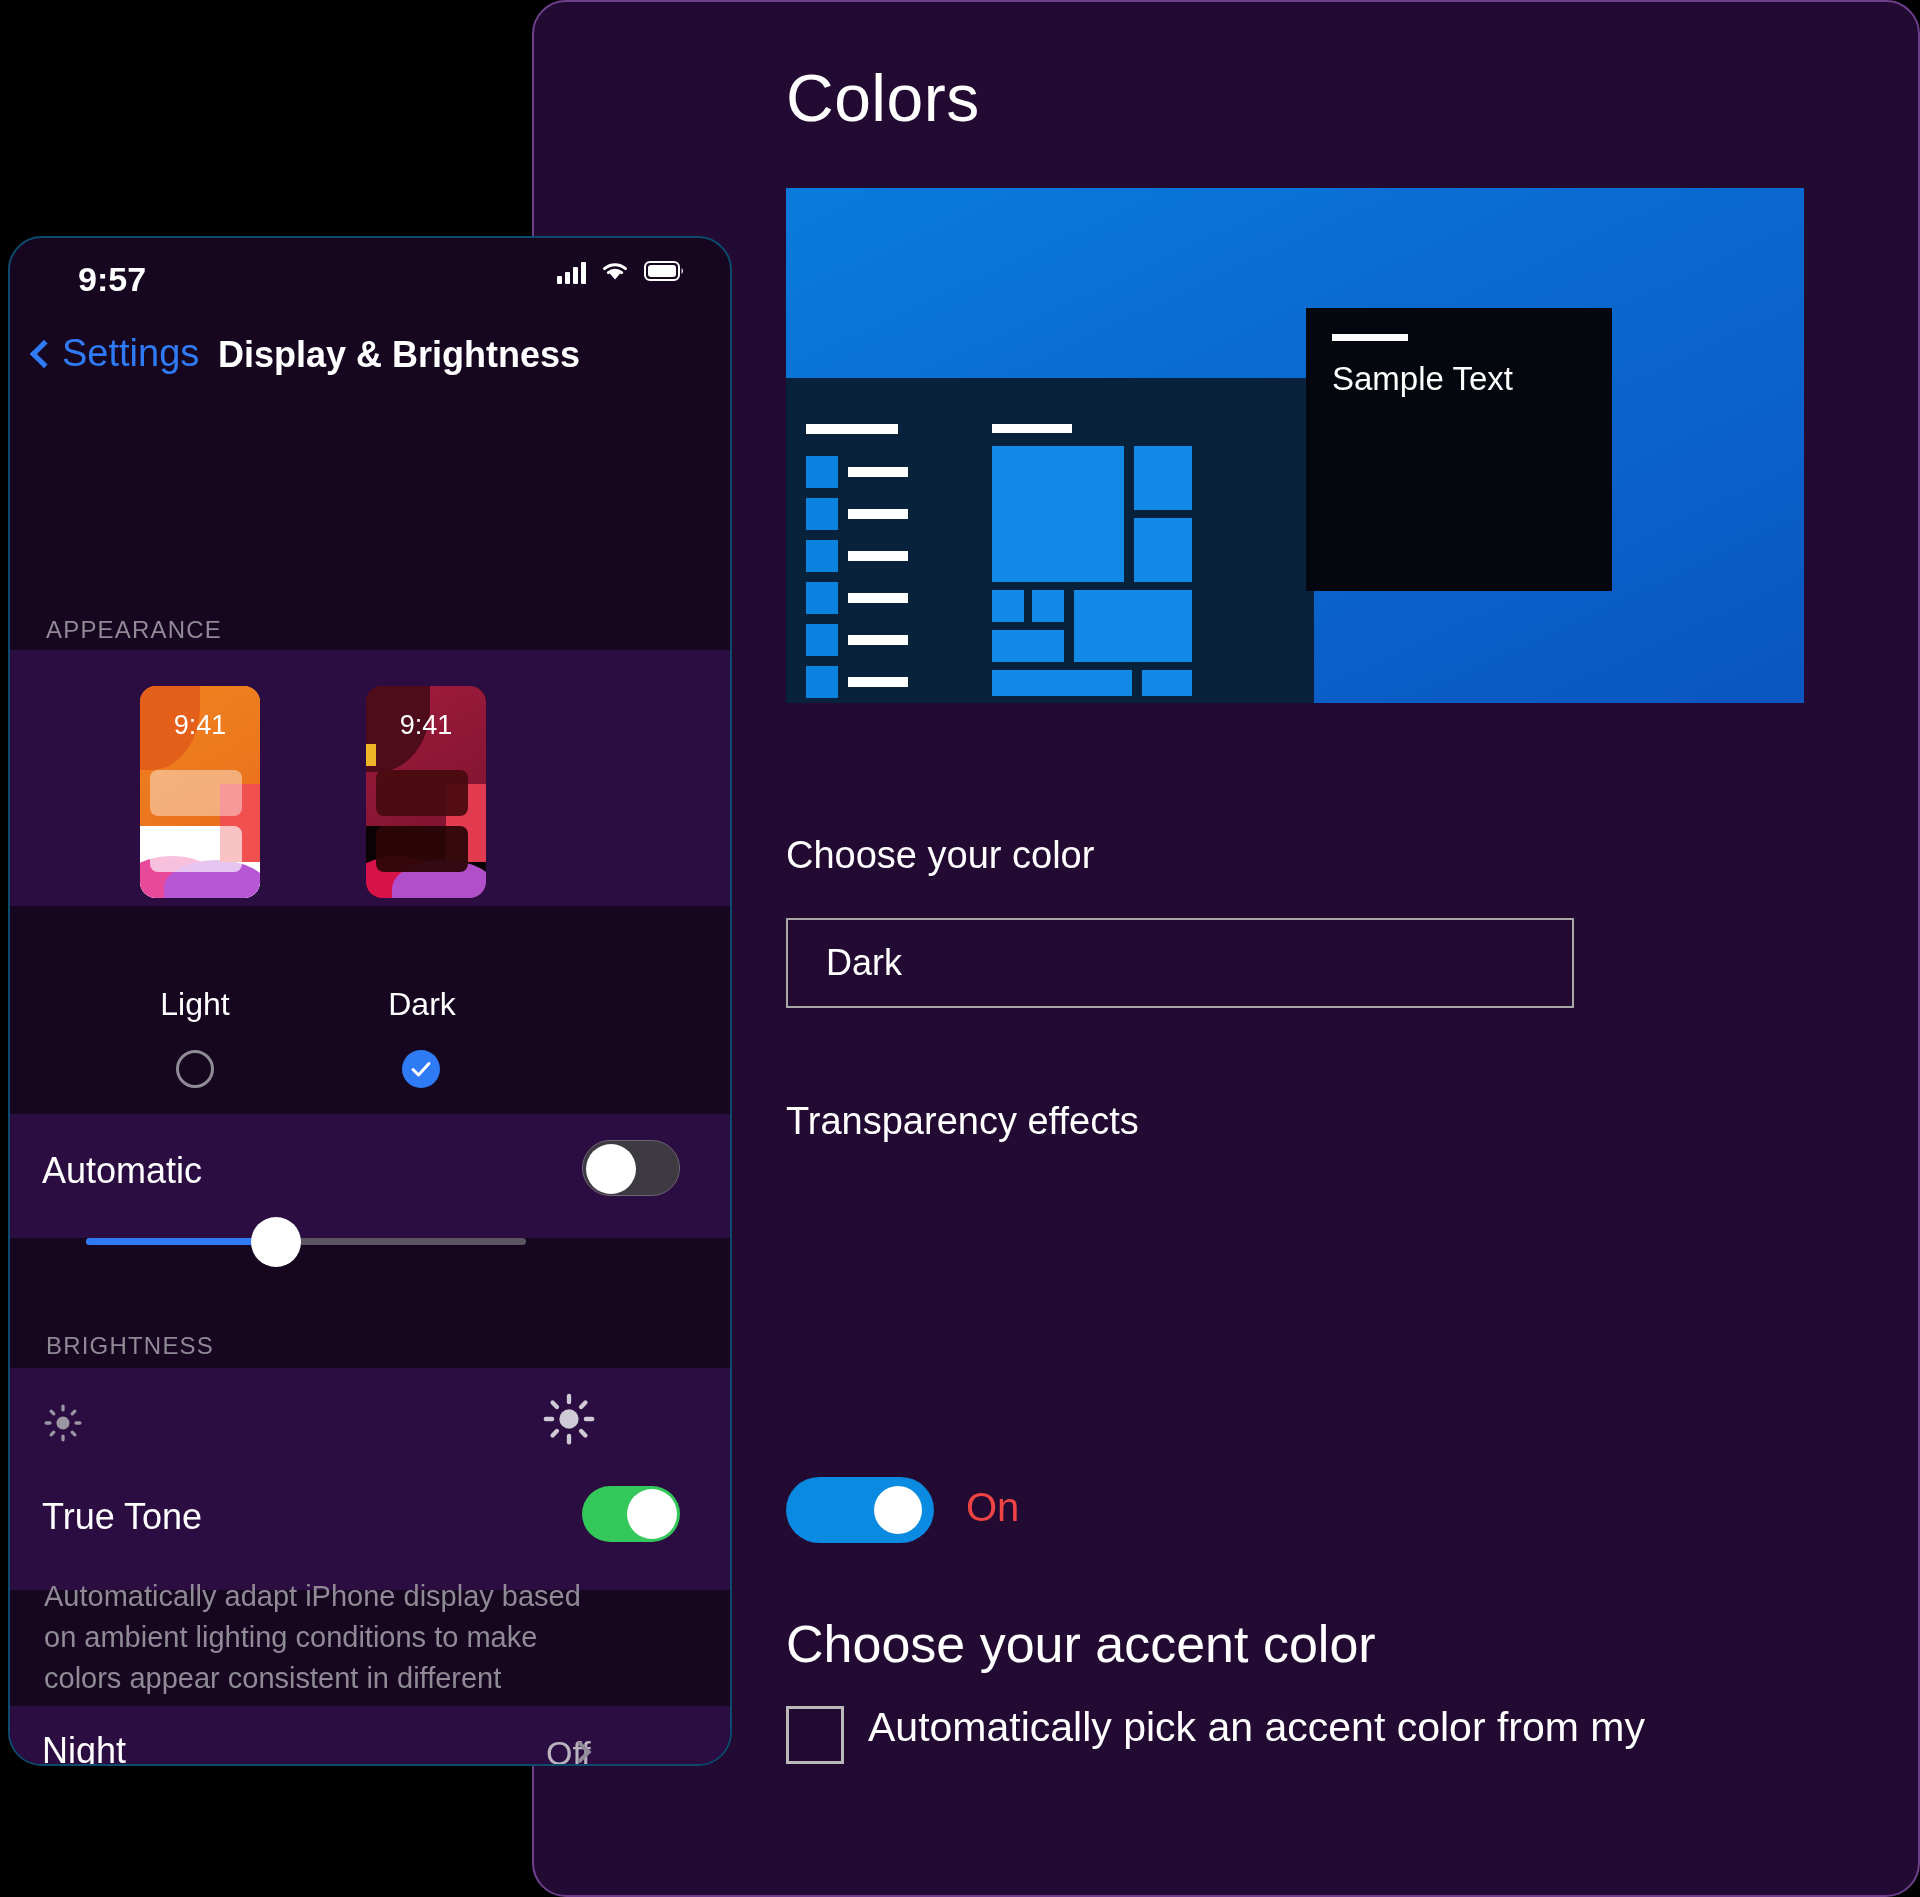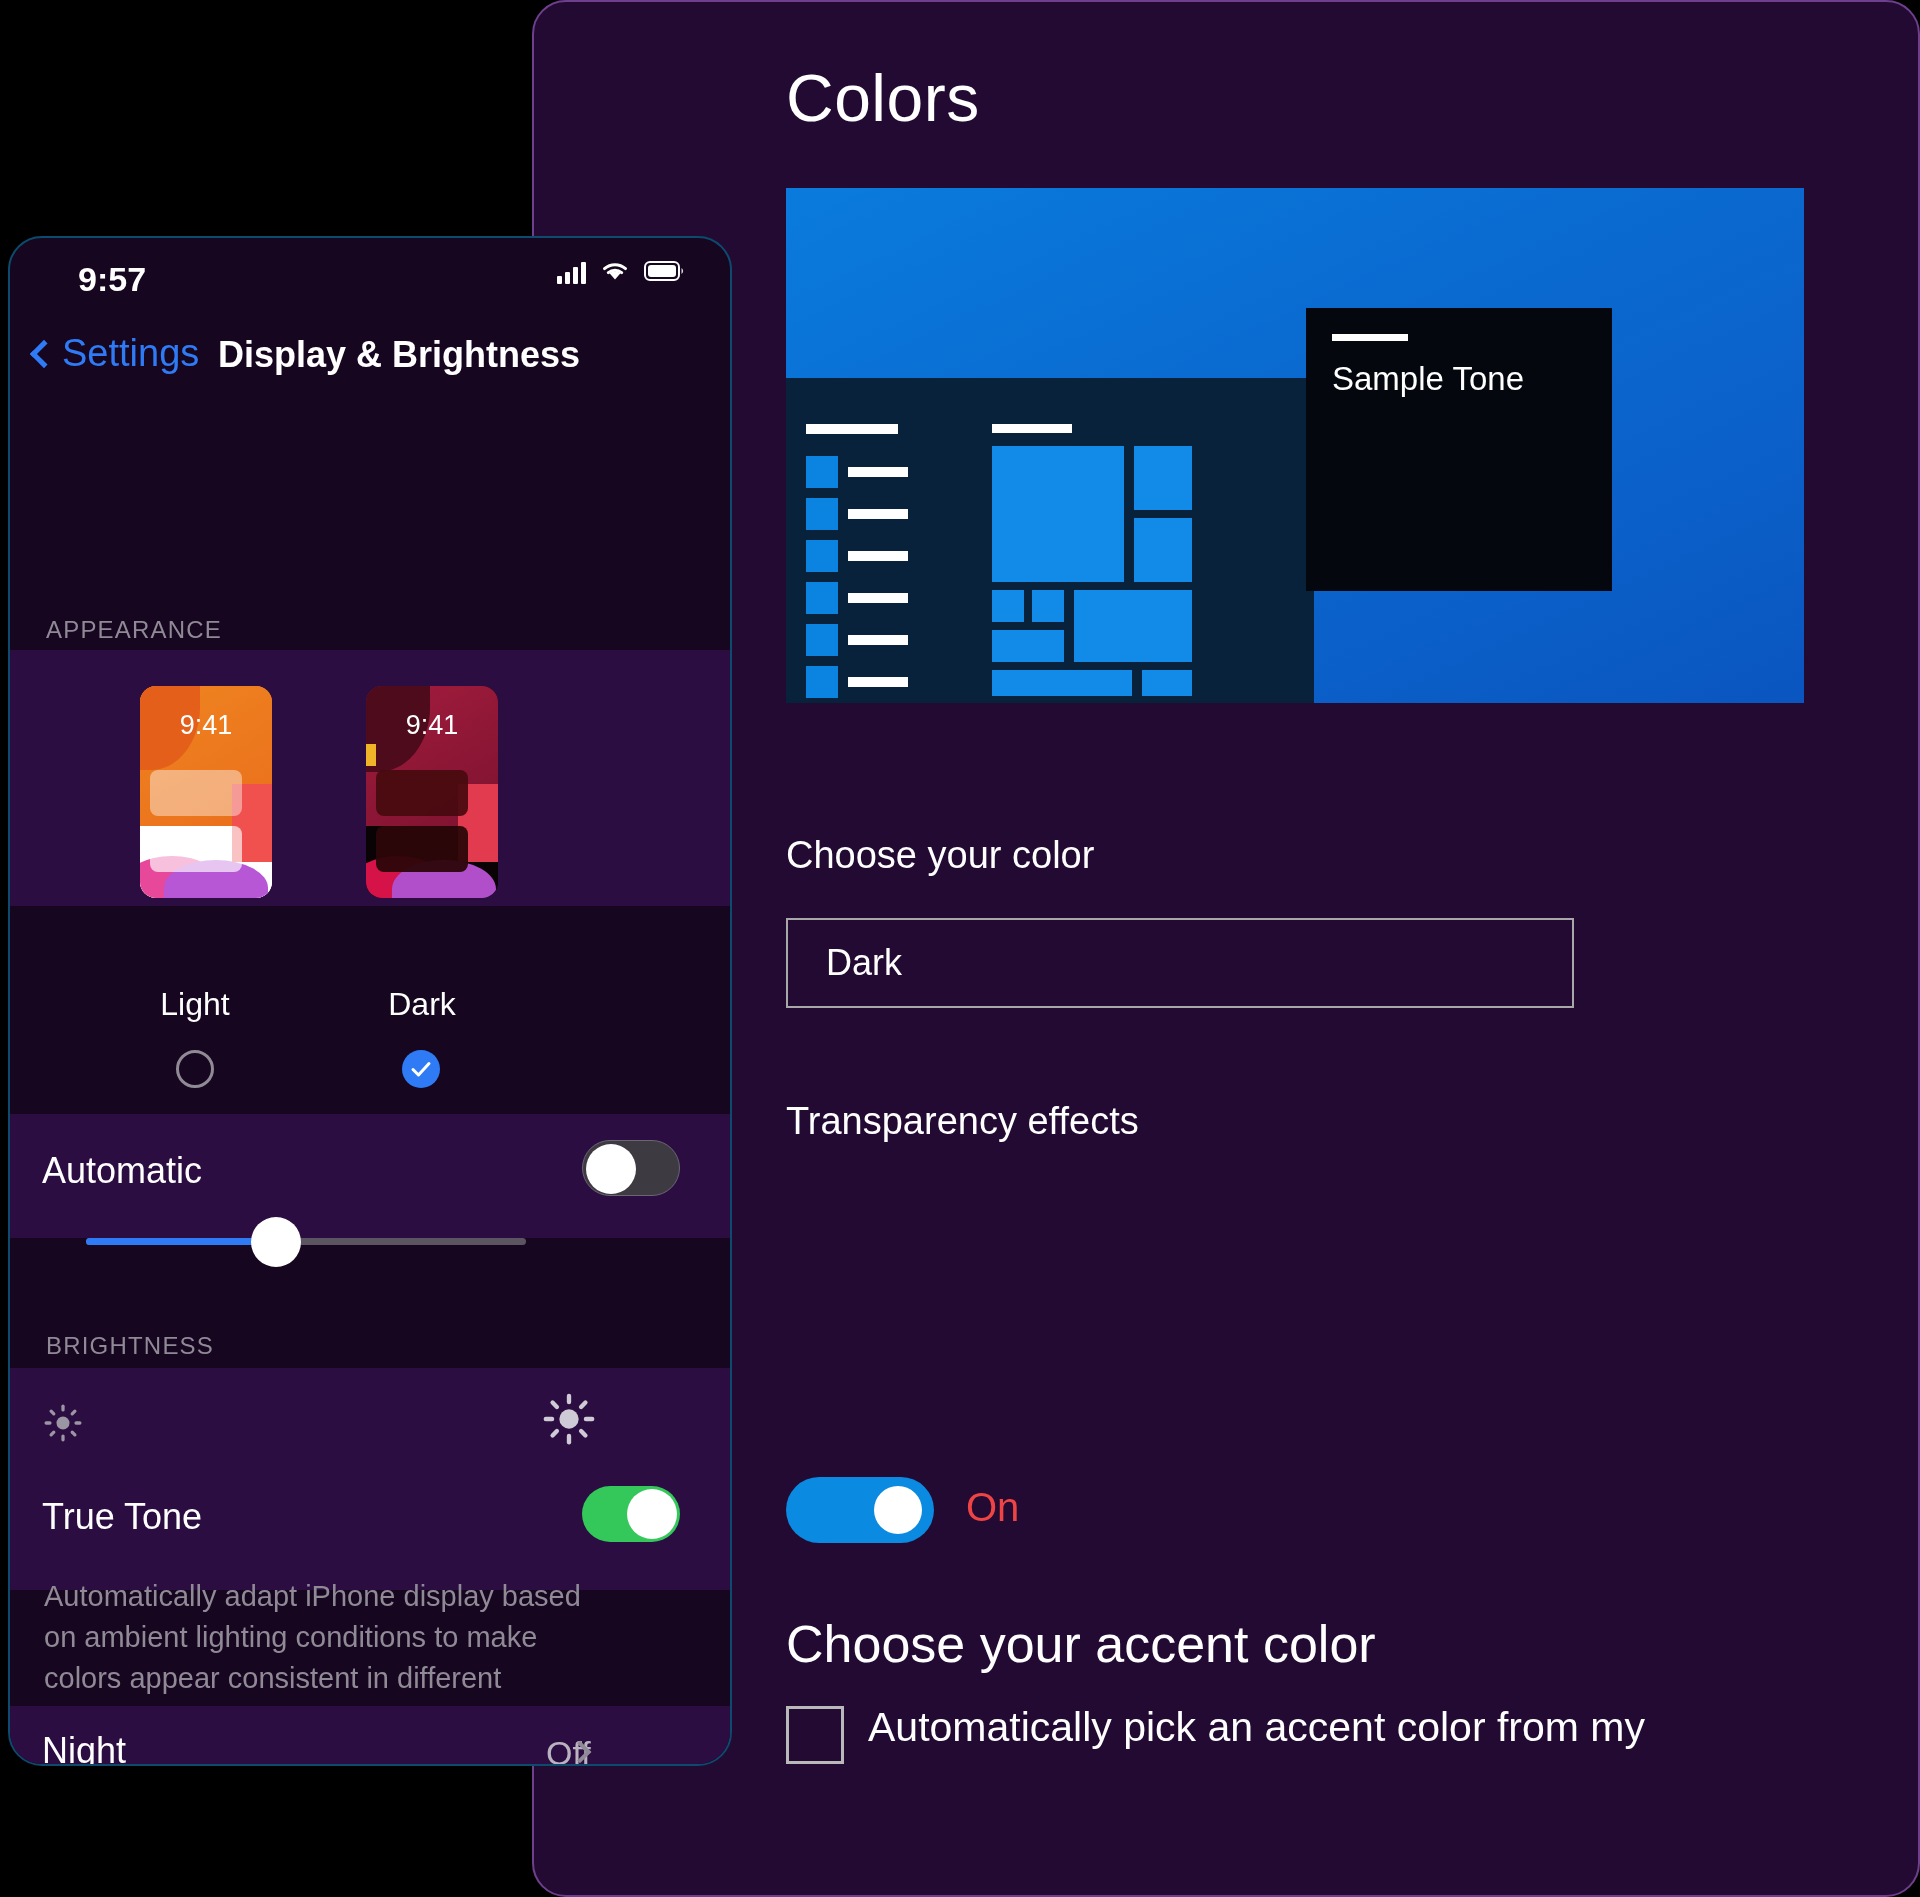--- a/index.html
+++ b/index.html
@@ -142,21 +142,21 @@
     color: #ffffff; font-size: 36px; font-weight: 700;
   }
 
   .ios-group-header {
     position: absolute; left: 36px;
     color: #8f8a96; font-size: 24px; letter-spacing: 1.2px;
   }
   .ios-card { position: absolute; left: 0; width: 724px; background: #2b0d42; }
 
   .thumb {
-    position: absolute; width: 132px; height: 212px; border-radius: 16px;
+    position: absolute; width: 120px; height: 212px; border-radius: 16px;
     overflow: hidden;
   }
   .thumb-time {
     position: absolute; left: 0; right: 0; top: 24px; text-align: center;
     font-size: 27px; color: #ffffff; z-index: 6;
   }
   .thumb-card { position: absolute; border-radius: 8px; z-index: 5; }
   .mode-label { position: absolute; width: 200px; text-align: center;
     font-size: 32px; color: #ffffff; }
   .radio {
@@ -234,21 +234,21 @@
         <div class="tile" style="left:206px; top:212px; width:32px; height:32px;"></div>
         <div class="tile" style="left:246px; top:212px; width:32px; height:32px;"></div>
         <div class="tile" style="left:206px; top:252px; width:72px; height:32px;"></div>
         <div class="tile" style="left:288px; top:212px; width:118px; height:72px;"></div>
         <div class="tile" style="left:206px; top:292px; width:140px; height:26px;"></div>
         <div class="tile" style="left:356px; top:292px; width:50px;  height:26px;"></div>
       </div>
 
       <div id="sample-window">
         <div id="sample-bar"></div>
-        <div id="sample-text">Sample Tone</div>
+        <div id="sample-text">Sample Text</div>
       </div>
     </div>
 
     <div class="win-heading" style="top:832px">Choose your color</div>
 
     <div id="color-dropdown">
       <span id="color-dropdown-value">Dark</span>
     </div>
 
     <div class="win-heading" style="top:1098px">Transparency effects</div>

